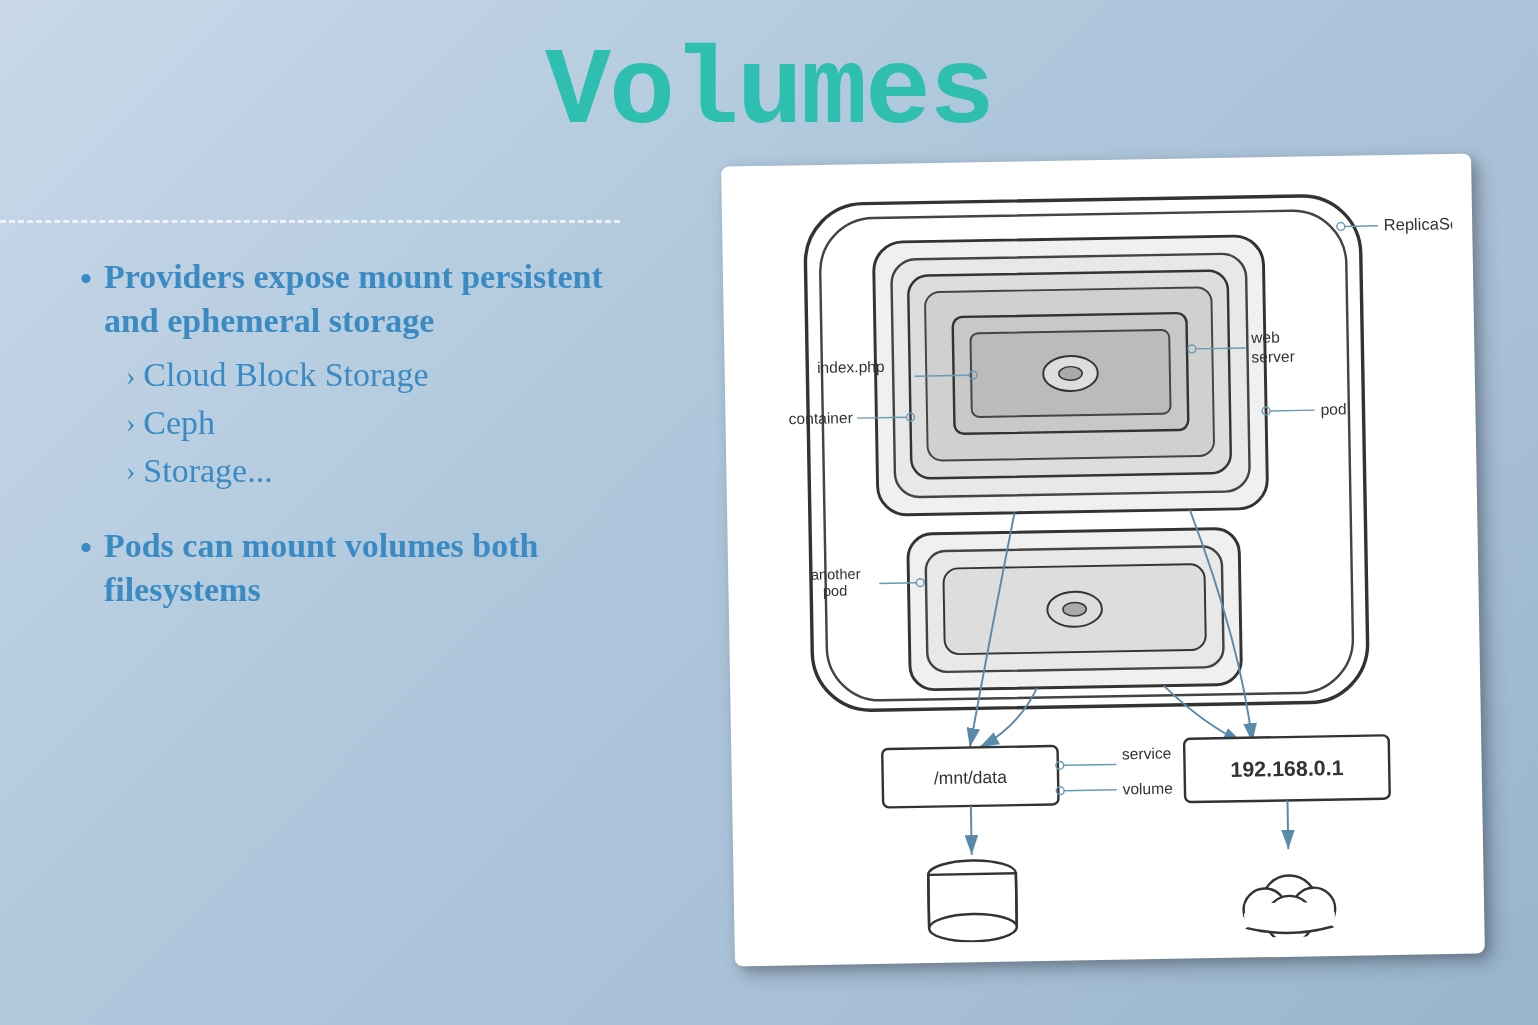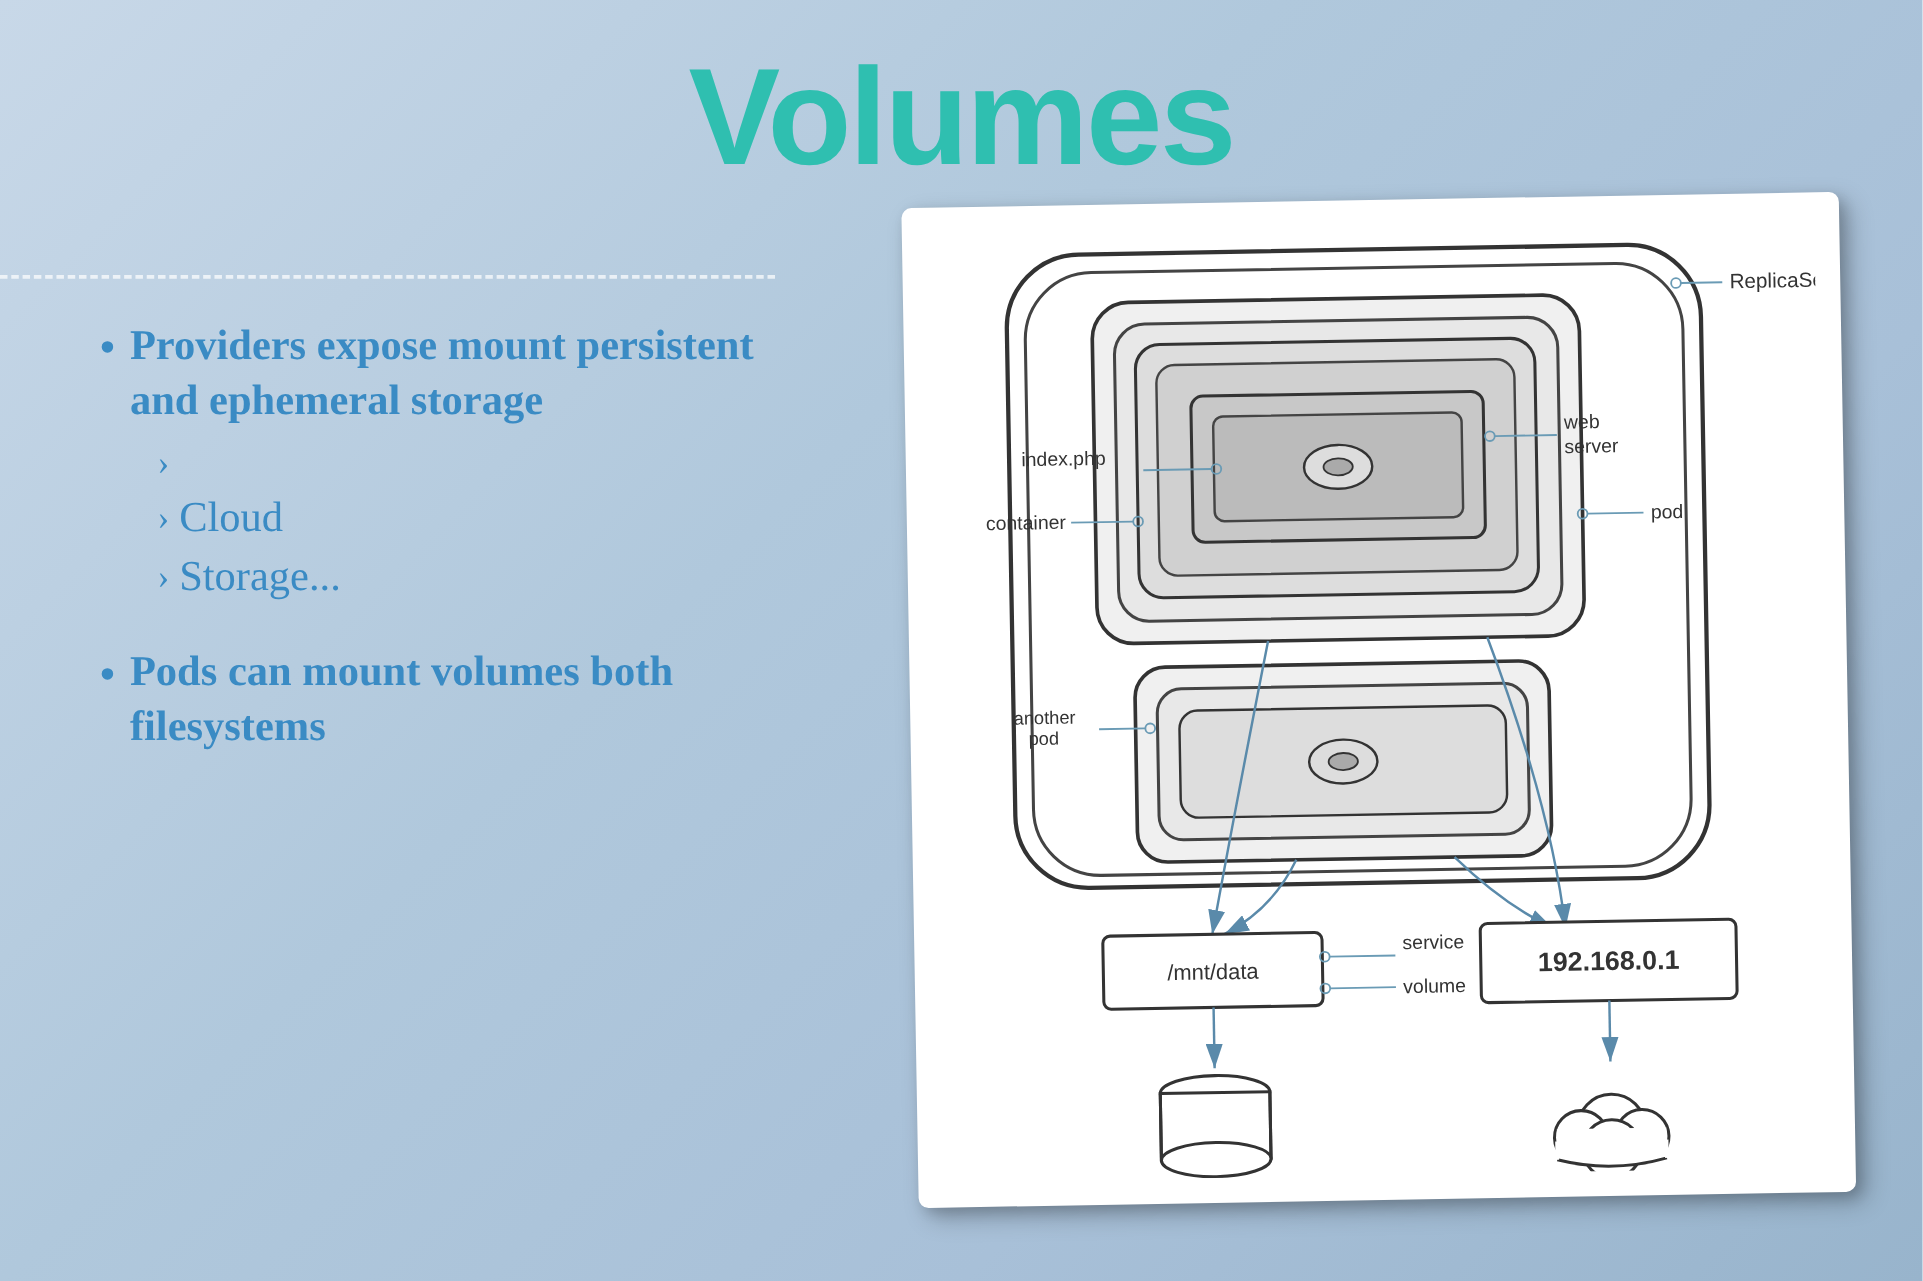--- a/index.html
+++ b/index.html
@@ -28,21 +28,21 @@
       top: 30px;
       left: 0;
       right: 0;
       text-align: center;
     }
 
     .slide-title {
       font-size: 110px;
       font-weight: 700;
       color: #2fbfb0;
-      font-family: Liberation Sans, sans-serif;
+      font-family: Liberation Mono, monospace;
       letter-spacing: -2px;
     }
 
     
     .left-content {
       position: absolute;
       top: 255px;
       left: 80px;
       width: 580px;
     }
@@ -131,24 +131,25 @@
 <div class="left-content">
 
   <div class="bullet-item">
     <div class="bullet-main">
       <span class="bullet-dot">•</span>
       <span class="bullet-text">Providers expose mount persistent and ephemeral storage</span>
     </div>
     <div class="sub-bullets">
       <div class="sub-bullet">
         <span class="sub-arrow">›</span>
+        <span>Cloud Block Storage</span>
       </div>
       <div class="sub-bullet">
         <span class="sub-arrow">›</span>
-        <span>Cloud</span>
+        <span>Ceph</span>
       </div>
       <div class="sub-bullet">
         <span class="sub-arrow">›</span>
         <span>Storage...</span>
       </div>
     </div>
   </div>
 
   <div class="bullet-item">
     <div class="bullet-main">

